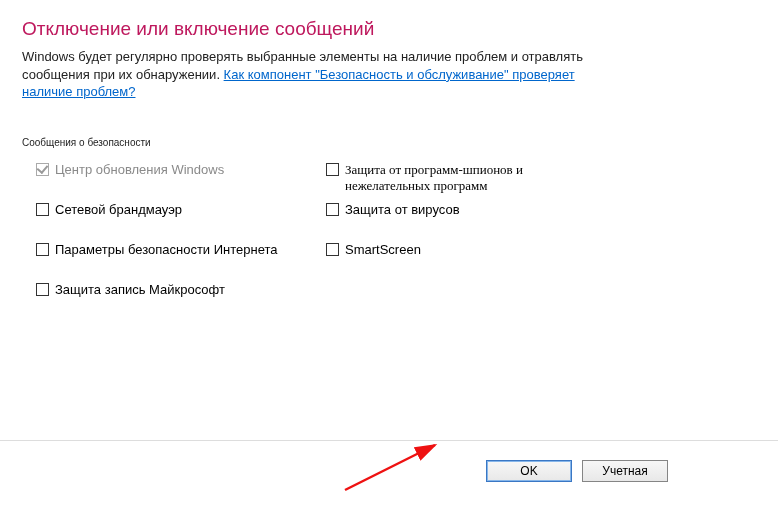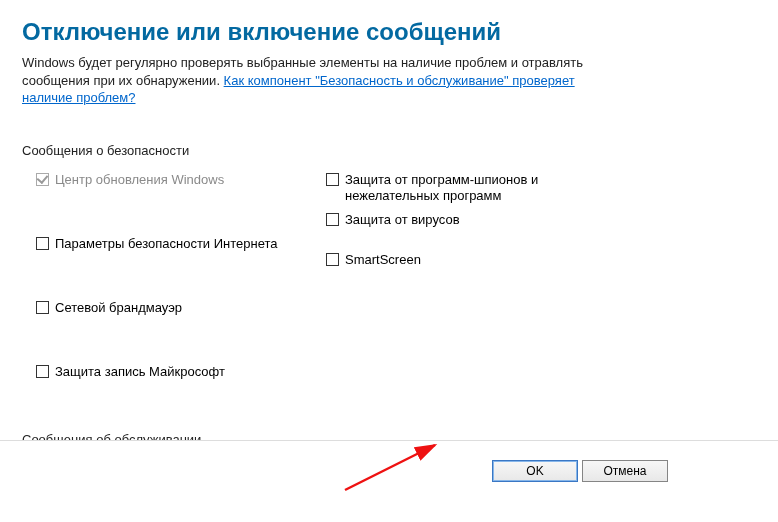--- a/index.html
+++ b/index.html
@@ -13,64 +13,64 @@
     background: #fff;
     overflow: hidden;
   }
   .page {
     padding: 18px 22px 0 22px;
     box-sizing: border-box;
     height: 440px;
     overflow: hidden;
   }
   .title {
-    color: #0369a1;
-    font-size: 24px;
-    font-weight: 700;
+    color: #be185d;
+    font-size: 19px;
+    font-weight: 400;
     margin-bottom: 8px;
   }
   .desc {
     color: #222;
     line-height: 1.35;
     max-width: 590px;
     margin-bottom: 36px;
   }
   .desc a {
     color: #0066cc;
     text-decoration: underline;
     cursor: pointer;
   }
   .section-header {
     color: #222;
-    font-size: 13px;
+    font-size: 10px;
     margin-bottom: 14px;
     margin-top: 8px;
   }
   .cols {
     display: flex;
   }
   .col {
     display: flex;
     flex-direction: column;
   }
   .col-left {
     width: 290px;
     padding-left: 14px;
-    gap: 24px;
   }
   .col-right {
     padding-left: 0;
   }
   .row {
     display: flex;
     align-items: flex-start;
     height: 40px;
   }
   .row.tall {
     height: 40px;
+    font-family: Liberation Serif, serif;
   }
   .cb {
     width: 13px;
     height: 13px;
     border: 1px solid #333;
     background: #fff;
     display: inline-block;
     position: relative;
     flex-shrink: 0;
     margin-top: 1px;
@@ -105,21 +105,21 @@
   .footer-sep {
     border-top: 1px solid #ddd;
     margin-top: 0;
   }
   .footer {
     height: 60px;
     display: flex;
     align-items: center;
     justify-content: flex-end;
     padding-right: 110px;
-    gap: 4px;
+    gap: 10px;
     background: #fff;
     position: relative;
   }
   button.winbtn {
     min-width: 86px;
     height: 22px;
     font-family: inherit;
     font-size: 12px;
     border: 1px solid #858585;
     background: linear-gradient(#f7f7f7, #e8e8e8);
@@ -148,25 +148,25 @@
 
   <div class="section-header">Сообщения о безопасности</div>
   <div class="cols">
     <div class="col col-left">
       <div class="row">
         <span class="cb checked disabled"></span>
         <span class="lbl disabled">Центр обновления Windows</span>
       </div>
       <div class="row">
         <span class="cb"></span>
+        <span class="lbl">Сетевой брандмауэр</span>
+      </div>
+      <div class="row">
+        <span class="cb"></span>
         <span class="lbl">Параметры безопасности Интернета</span>
-      </div>
-      <div class="row">
-        <span class="cb"></span>
-        <span class="lbl">Сетевой брандмауэр</span>
       </div>
       <div class="row">
         <span class="cb"></span>
         <span class="lbl">Защита запись Майкрософт</span>
       </div>
     </div>
     <div class="col col-right">
       <div class="row tall">
         <span class="cb"></span>
         <span class="lbl">Защита от программ-шпионов и нежелательных программ</span>
@@ -175,31 +175,30 @@
         <span class="cb"></span>
         <span class="lbl">Защита от вирусов</span>
       </div>
       <div class="row">
         <span class="cb"></span>
         <span class="lbl">SmartScreen</span>
       </div>
     </div>
   </div>
 
-  <div class="section-header" style="margin-top:28px">Сообщения об обслуживании</div>
   <div class="cols">
   </div>
 
 </div>
 
 <div class="footer-sep"></div>
 <div class="footer">
   <svg class="arrow" width="120" height="60" style="left:340px; top:-6px;">
     <defs>
       <marker id="ah" markerWidth="10" markerHeight="10" refX="8" refY="3" orient="auto">
         <path d="M0,0 L9,3 L0,6 Z" fill="#e11"></path>
       </marker>
     </defs>
     <line x1="5" y1="55" x2="95" y2="10" stroke="#e11" stroke-width="2.5" marker-end="url(#ah)"></line>
   </svg>
   <button class="winbtn default">OK</button>
-  <button class="winbtn">Отмена</button>
+  <button class="winbtn">Учетная</button>
 </div>
 
 </body></html>

